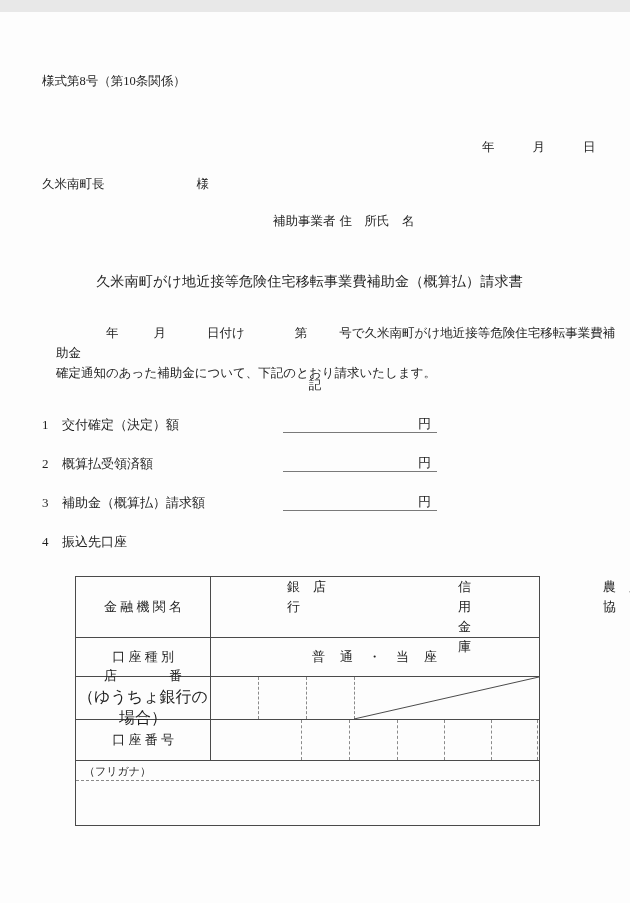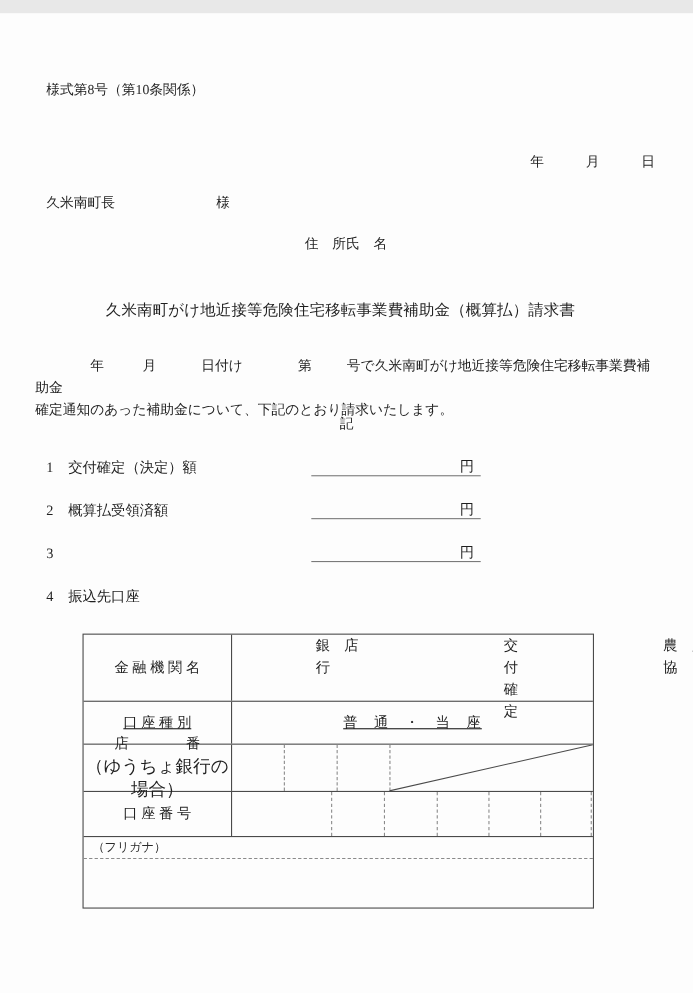--- a/index.html
+++ b/index.html
@@ -17,21 +17,21 @@
   
   .form-number{top:61px;left:42px;font-size:12.5px;}
   .date-line{top:127px;left:482px;display:flex;gap:38px;}
   .addressee{top:164px;left:42px;display:flex;}
   .addressee .honorific{margin-left:92px;}
   .applicant{top:199px;left:273px;display:flex;line-height:21px;}
   .applicant .labels{margin-left:4px;display:flex;flex-direction:row;}
   
   .doc-title{top:261px;left:0;width:619px;text-align:center;font-size:14px;letter-spacing:0.2px;}
   
-  .body-par{top:311px;left:32px;width:566px;line-height:20px;font-size:12.5px;font-family:Liberation Mono, monospace;}
+  .body-par{top:311px;left:56px;width:566px;line-height:20px;font-size:12.5px;}
   .body-par .l1 .p0{margin-left:50px;}
   .body-par .l1 .p1{margin-left:35px;}
   .body-par .l1 .p2{margin-left:41px;}
   .body-par .l1 .p3{margin-left:50px;}
   .body-par .l1 .p4{margin-left:32px;}
   .ki-marker{top:365px;left:0;width:630px;text-align:center;}
   
   .item{left:42px;display:flex;font-size:13px;line-height:17px;}
   .item .num{width:20px;}
   .item1{top:404px;} .item2{top:443px;} .item3{top:482px;} .item4{top:521px;}
@@ -53,21 +53,21 @@
   .t-row{display:flex;}
   .t-row + .t-row{border-top:1px solid #4a4a4a;}
   .t-label{
     width:135px;flex:0 0 135px;
     border-right:1px solid #4a4a4a;
     box-sizing:border-box;
     display:flex;flex-direction:column;align-items:center;justify-content:center;
     text-align:center;
   }
   .t-cell{flex:1;position:relative;box-sizing:border-box;}
-  .r1{height:60px;} .r2{height:38px;text-decoration:underline;} .r3{height:42px;} .r4{height:40px;gap:43px;} .r5{height:64px;}
+  .r1{height:60px;} .r2{height:38px;} .r3{height:42px;} .r4{height:40px;gap:43px;} .r5{height:64px;}
   .fin-lines{display:flex;justify-content:center;height:100%;line-height:20px;}
   .fin-line{display:flex;padding:0 56px 0 76px;}
   .fin-line .right{margin-left:auto;}
   .acct-type-cell{display:flex;align-items:center;justify-content:center;height:100%;letter-spacing:1px;}
   .dash-v{position:absolute;top:0;bottom:0;width:0;border-left:1px dashed #8a8a8a;}
   .diag-svg{position:absolute;left:143px;top:0;right:0;bottom:0;width:calc(100% - 143px);height:100%;}
   .branch-label .sub{font-size:16px;margin-top:2px;font-family:Liberation Mono, monospace;}
   .furigana{
     font-size:11px;
     padding:4px 0 3px 8px;
@@ -88,20 +88,21 @@
     <span>月</span>
     <span>日</span>
   </div>
 
   <div class="abs addressee">
     <span>久米南町長</span>
     <span class="honorific">様</span>
   </div>
 
   <div class="abs applicant">
+    <span>補助事業者</span>
     <span class="labels">
       <span>住　所</span>
       <span>氏　名</span>
     </span>
   </div>
 
   <div class="abs doc-title">久米南町がけ地近接等危険住宅移転事業費補助金（概算払）請求書</div>
 
   <div class="abs body-par">
     <div class="l1">
@@ -123,20 +124,21 @@
   <div class="abs item item2">
     <span class="num">2</span>
     <span>概算払受領済額</span>
   </div>
   <div class="abs amount amt2">
     <span>円</span>
   </div>
 
   <div class="abs item item3">
     <span class="num">3</span>
+    <span>補助金（概算払）請求額</span>
   </div>
   <div class="abs amount amt3">
     <span>円</span>
   </div>
 
   <div class="abs item item4">
     <span class="num">4</span>
     <span>振込先口座</span>
   </div>
 
@@ -144,21 +146,21 @@
 
     <div class="t-row r1">
       <div class="t-label">金 融 機 関 名</div>
       <div class="t-cell">
         <div class="fin-lines">
           <div class="fin-line">
             <span>銀　行</span>
             <span class="right">店</span>
           </div>
           <div class="fin-line">
-            <span>交付確定</span>
+            <span>信用金庫</span>
           </div>
           <div class="fin-line">
             <span>農　協</span>
             <span class="right">所</span>
           </div>
         </div>
       </div>
     </div>
 
     <div class="t-row r2">

